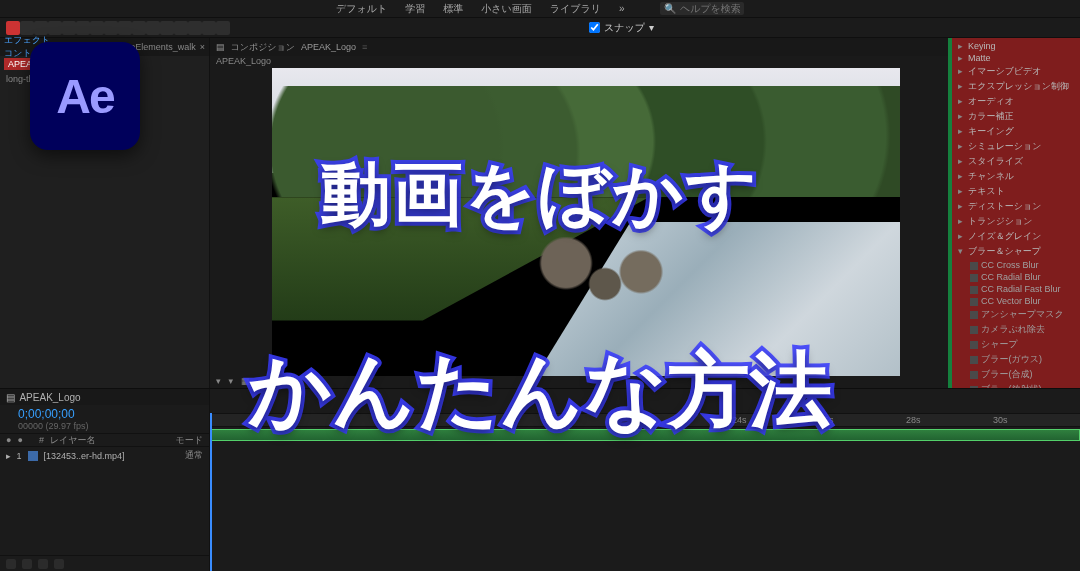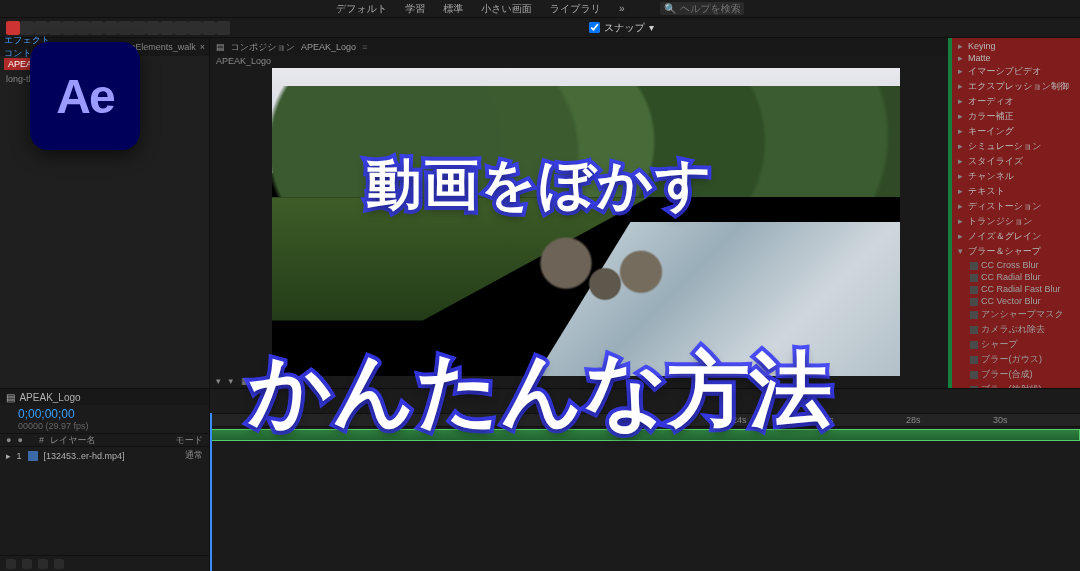--- a/index.html
+++ b/index.html
@@ -212,21 +212,21 @@
     text-align: center;
     font-family: "Hiragino Kaku Gothic Pro", "Yu Gothic", sans-serif;
     font-weight: 800;
     color: #ffffff;
     -webkit-text-stroke: 8px rgba(58,60,255,.88);
     paint-order: stroke fill;
     text-shadow: 0 4px 10px rgba(0,0,0,.5);
     pointer-events: none;
     white-space: nowrap;
   }
-  .ot1 { top: 148px; font-size: 55px; letter-spacing: 2px; }
+  .ot1 { top: 148px; font-size: 70px; letter-spacing: 2px; }
   .ot2 { top: 336px; font-size: 82px; letter-spacing: 0px; }
 </style>
 </head>
 <body>
 
 <div class="menubar">
   <span class="menuitem">デフォルト</span>
   <span class="menuitem">学習</span>
   <span class="menuitem">標準</span>
   <span class="menuitem">小さい画面</span>

